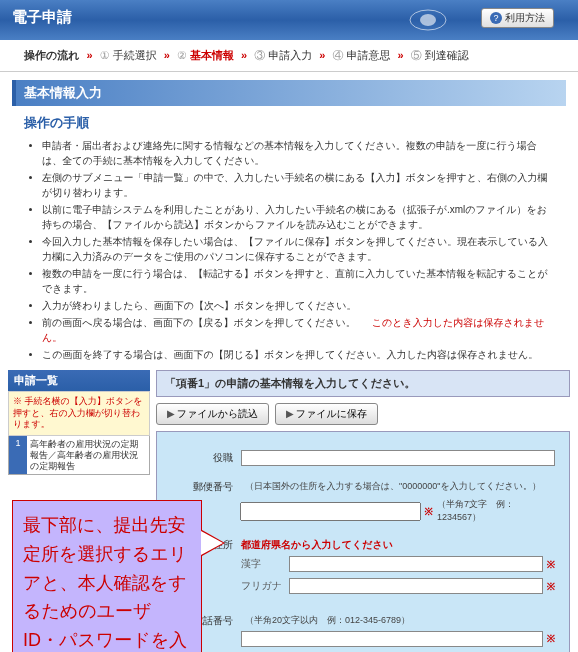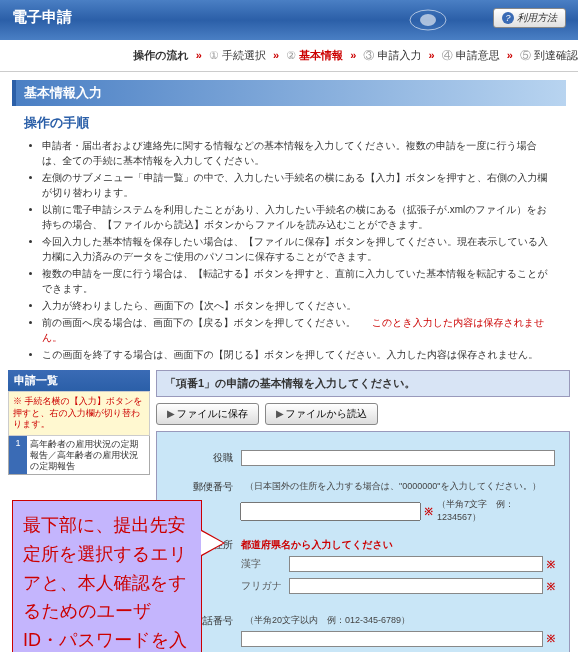--- a/index.html
+++ b/index.html
@@ -1,24 +1,24 @@
 <!DOCTYPE html>
 <html><head>
 <meta charset="utf-8">
 <style>
   * { box-sizing: border-box; margin: 0; padding: 0; }
   body { font-family: "MS PGothic", sans-serif; font-size: 11px; background: #fff; width: 578px; color: #333; }
   
   .banner { position: relative; background: linear-gradient(180deg, #4a7fc4 0%, #2b5fa8 50%, #4a7fc4 100%); height: 40px; color: #fff; padding: 8px 12px; }
   .banner-title { font-size: 15px; font-weight: bold; }
   .banner svg { position: absolute; right: 120px; top: 5px; opacity: 0.6; }
-  .help-btn { position: absolute; right: 12px; top: 8px; background: linear-gradient(#fff,#e0e0e0); border: 1px solid #888; border-radius: 3px; padding: 2px 8px; font-size: 10px; color: #333; cursor: pointer; font-style: italic; }
+  .help-btn { position: absolute; right: 24px; top: 8px; background: linear-gradient(#fff,#e0e0e0); border: 1px solid #888; border-radius: 3px; padding: 2px 8px; font-size: 10px; color: #333; cursor: pointer; }
   .help-btn::before { content: "?"; display: inline-block; width: 12px; height: 12px; background: #3a6bb5; color: #fff; border-radius: 50%; text-align: center; line-height: 12px; margin-right: 3px; font-size: 9px; }
   
-  .breadcrumb { padding: 8px 0; font-size: 11px; color: #333; border-bottom: 1px solid #ccc; text-align: right; }
+  .breadcrumb { padding: 8px 24px; font-size: 11px; color: #333; border-bottom: 1px solid #ccc; }
   .breadcrumb .arrow { color: #c00; font-weight: bold; margin: 0 4px; }
   .breadcrumb .current { color: #c00; font-weight: bold; }
   .breadcrumb .num { color: #999; }
   
   .section-head { margin: 8px 12px; padding: 4px 8px; background: linear-gradient(90deg,#4a7fc4,#b8d4f0); color: #fff; font-weight: bold; font-size: 13px; border-left: 4px solid #2b5fa8; }
   
   .proc { margin: 8px 24px; }
   .proc-head { color: #2b5fa8; font-weight: bold; font-size: 13px; margin-bottom: 6px; }
   .proc ul { margin-left: 18px; font-size: 10px; line-height: 1.5; }
   .proc li { margin-bottom: 2px; }
@@ -107,22 +107,22 @@
     <div class="note-box">※ 手続名横の【入力】ボタンを押すと、右の入力欄が切り替わります。</div>
     <div class="tbl-row">
       <div class="c1">1</div>
       <div class="c2">高年齢者の雇用状況の定期報告／高年齢者の雇用状況の定期報告</div>
     </div>
   </div>
 
   <div class="right-col">
     <div class="form-title">「項番1」の申請の基本情報を入力してください。</div>
     <div class="btn-row">
+      <button class="file-btn"><span class="tri">▶</span><span>ファイルから読込</span></button>
       <button class="file-btn"><span class="tri">▶</span><span>ファイルに保存</span></button>
-      <button class="file-btn"><span class="tri">▶</span><span>ファイルから読込</span></button>
     </div>
 
     <div class="form-area">
       <div class="frow">
         <div class="flabel">役職</div>
         <div class="finput"><input type="text" style=""></div>
       </div>
 
       <div class="frow" style="flex-direction:column;align-items:flex-end;">
         <div style="display:flex;width:100%;">

